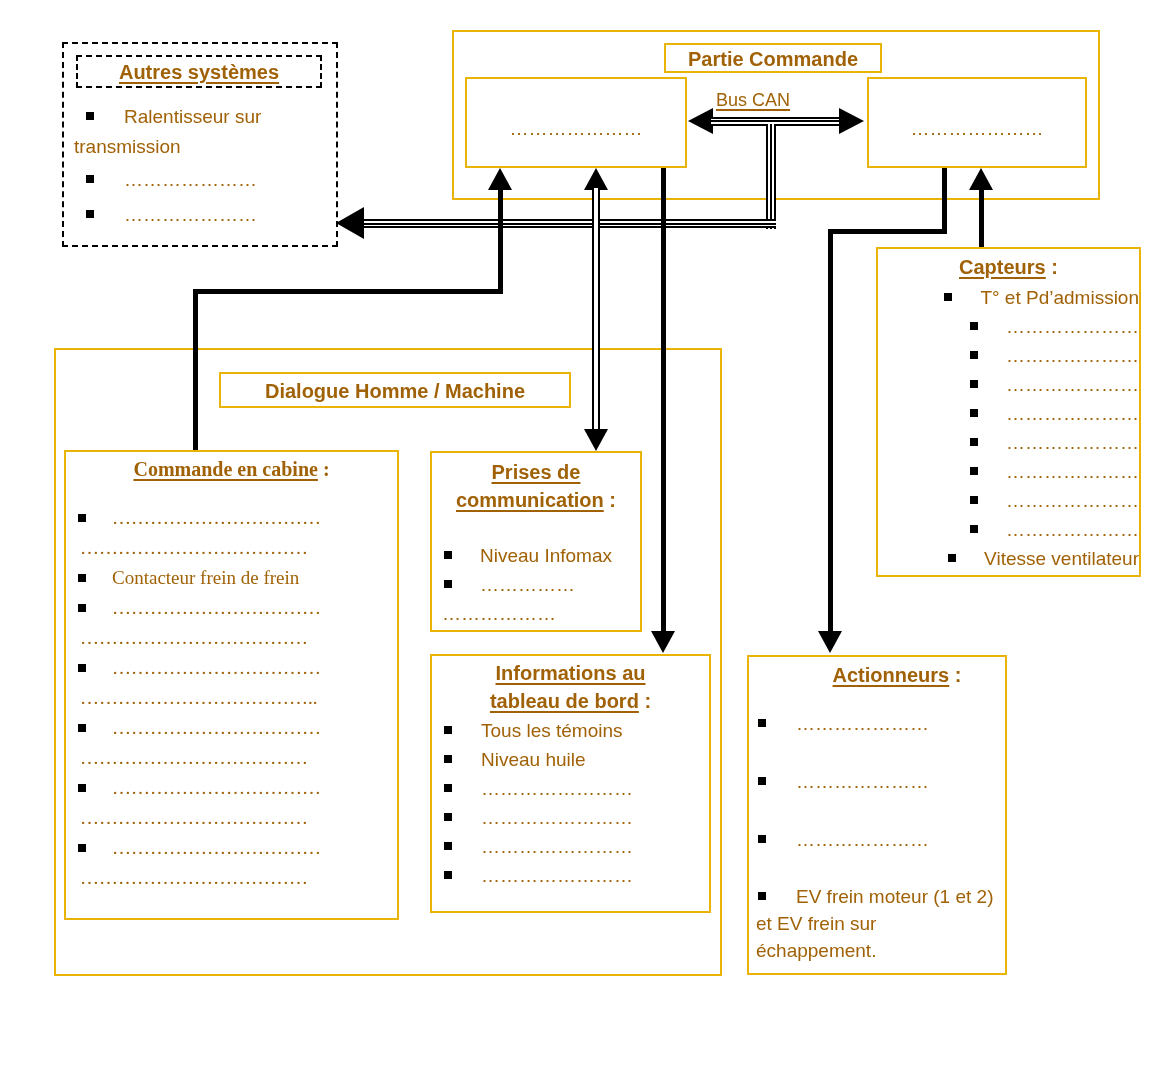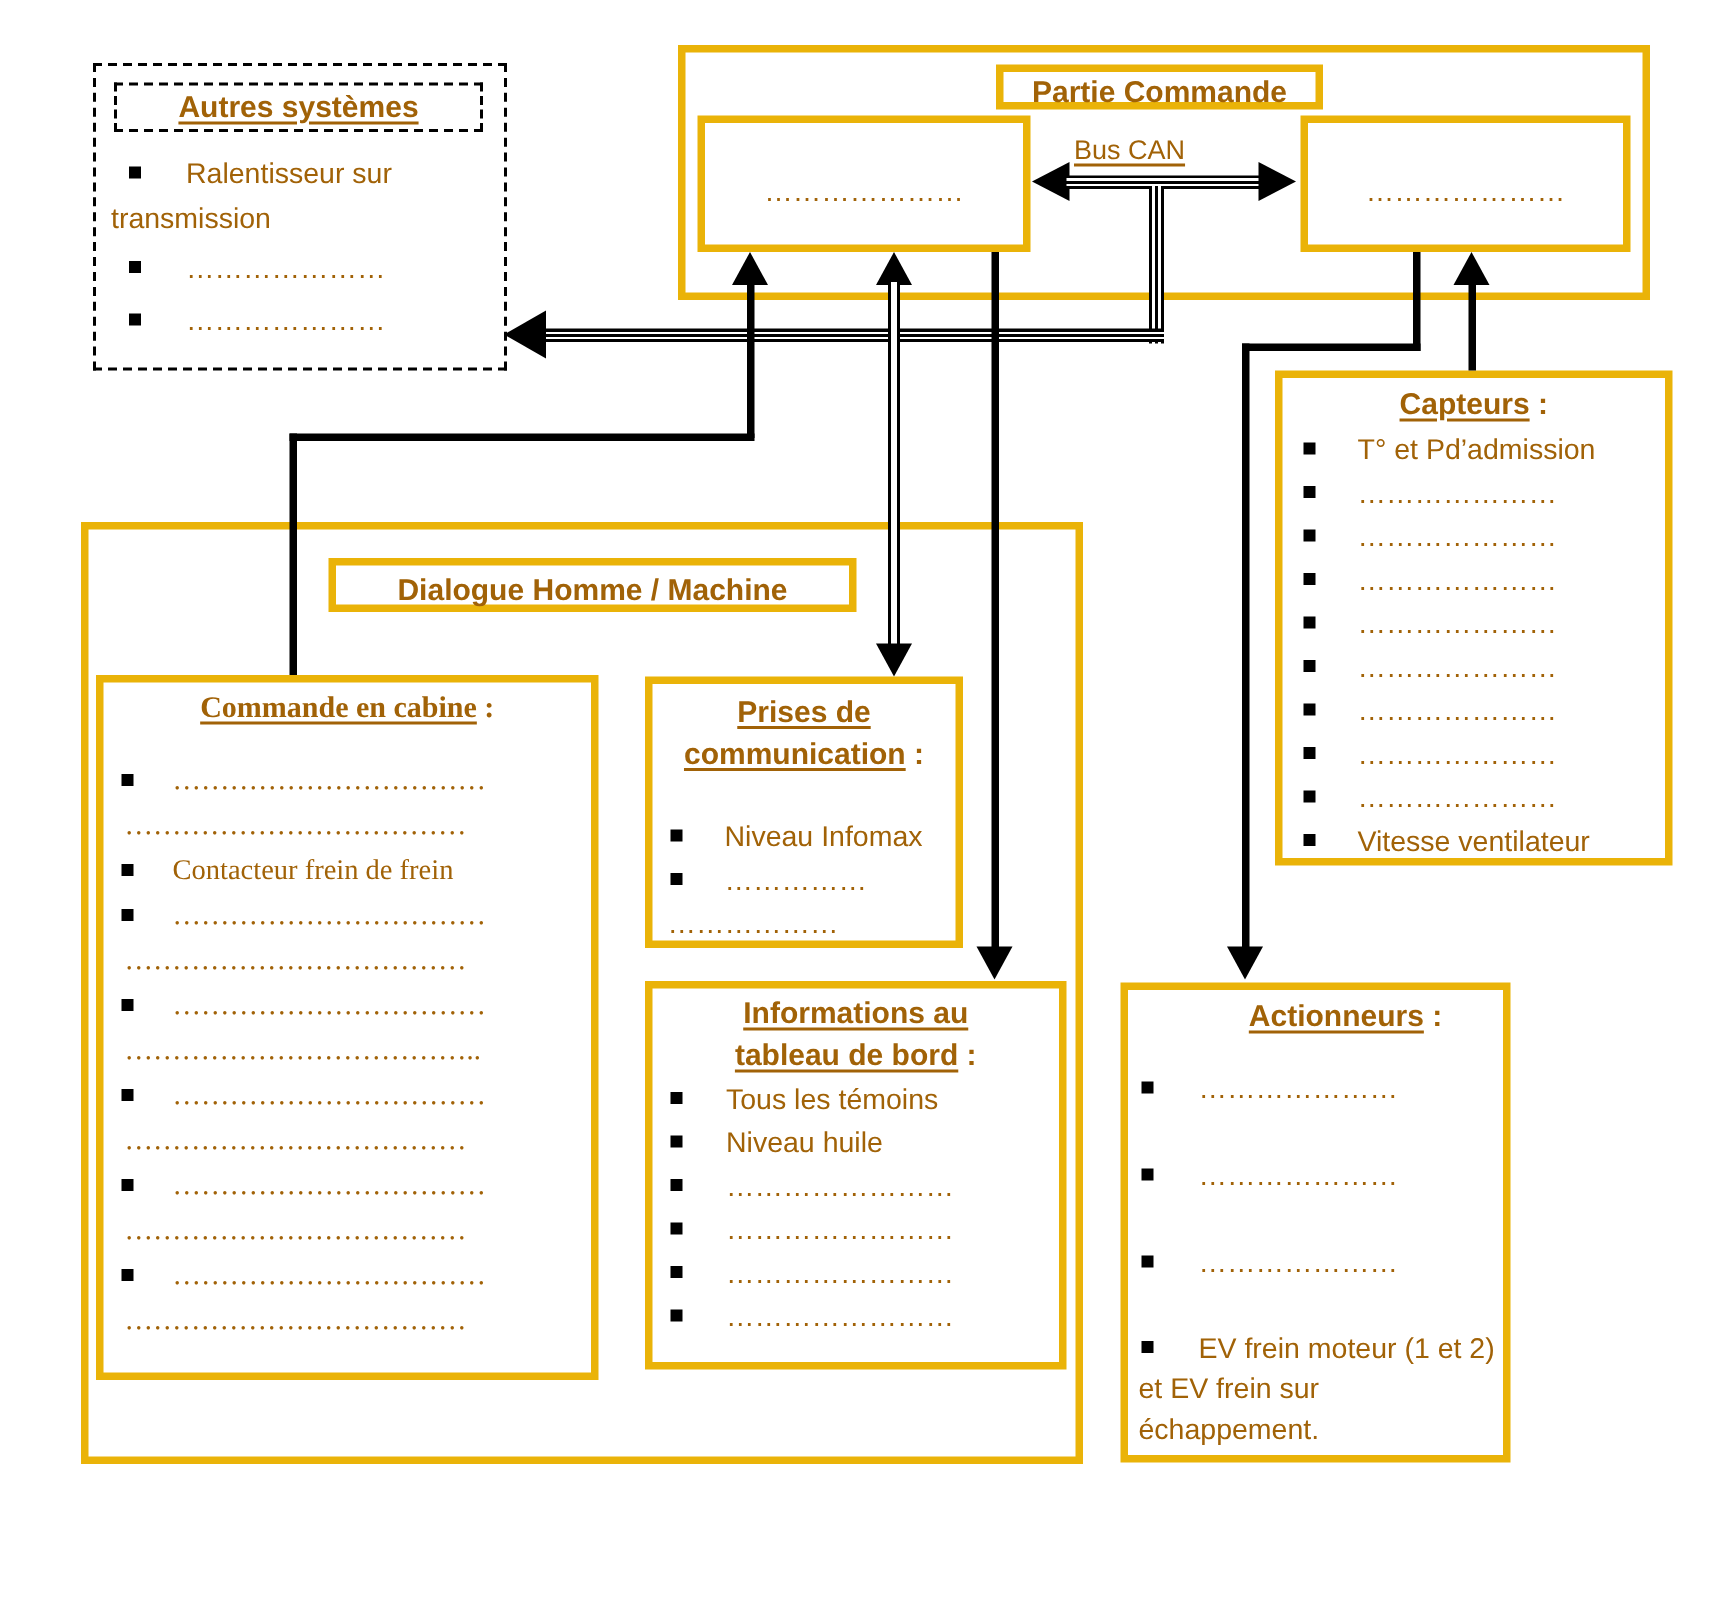--- a/index.html
+++ b/index.html
@@ -1,18 +1,18 @@
 <!DOCTYPE html>
 <html><head>
 <meta charset="utf-8">
 <style>
   html,body{margin:0;padding:0;background:#fff;}
   .canvas{position:relative;width:1156px;height:1068px;background:#fff;
           font-family:"Liberation Sans",sans-serif;color:#a16207;overflow:hidden;margin-left:24px;}
-  .box{position:absolute;border:5px solid #eab308;background:#fff;box-sizing:border-box;}
+  .box{position:absolute;border:2px solid #eab308;background:#fff;box-sizing:border-box;}
   .dashdot{border:2px dashed #000;}
   .center{text-align:center;}
   .b20{font-weight:bold;font-size:20px;}
   .u{text-decoration:underline;text-decoration-thickness:2px;text-underline-offset:3px;}
   .row{font-size:19px;line-height:30px;white-space:nowrap;}
   .wrap{white-space:normal;}
   .bu{display:inline-block;width:8px;height:8px;background:#000;vertical-align:middle;margin-bottom:3px;}
   .abs{position:absolute;}
   .solid-v{position:absolute;width:5px;background:#000;}
   .solid-h{position:absolute;height:5px;background:#000;}
@@ -60,23 +60,23 @@
   #prises-list .row{padding-left:10px;line-height:29px;}
   #prises-list .bu{margin-left:2px;margin-right:28px;}
 
   
   #informations-box{left:406px;top:654px;width:281px;height:259px;padding-top:4px;}
   #informations-title{line-height:27px;}
   #informations-list .row{padding-left:10px;line-height:29px;}
   #informations-list .bu{margin-left:2px;margin-right:29px;}
 
   
-  #capteurs-box{left:826px;top:247px;width:265px;height:330px;padding-top:4px;}
+  #capteurs-box{left:852px;top:247px;width:265px;height:330px;padding-top:4px;}
   #capteurs-title{line-height:28px;}
-  #capteurs-list .row{padding-left:12px;line-height:29px;}
+  #capteurs-list .row{padding-left:24px;line-height:29px;text-align:right;}
   #capteurs-list .bu{margin-left:2px;margin-right:28px;}
 
   
   #actionneurs-box{left:723px;top:655px;width:260px;height:320px;padding-top:4px;}
   #actionneurs-title{line-height:28px;padding-left:40px;}
   #actionneurs-list{margin-top:18px;}
   #actionneurs-list .row{padding-left:7px;line-height:30px;}
   #actionneurs-list .dotrow{margin-bottom:28px;}
   #actionneurs-list .bu{margin-left:2px;margin-right:30px;}
   #actionneurs-list .evrow{line-height:27px;margin-top:6px;white-space:normal;padding-right:4px;}

